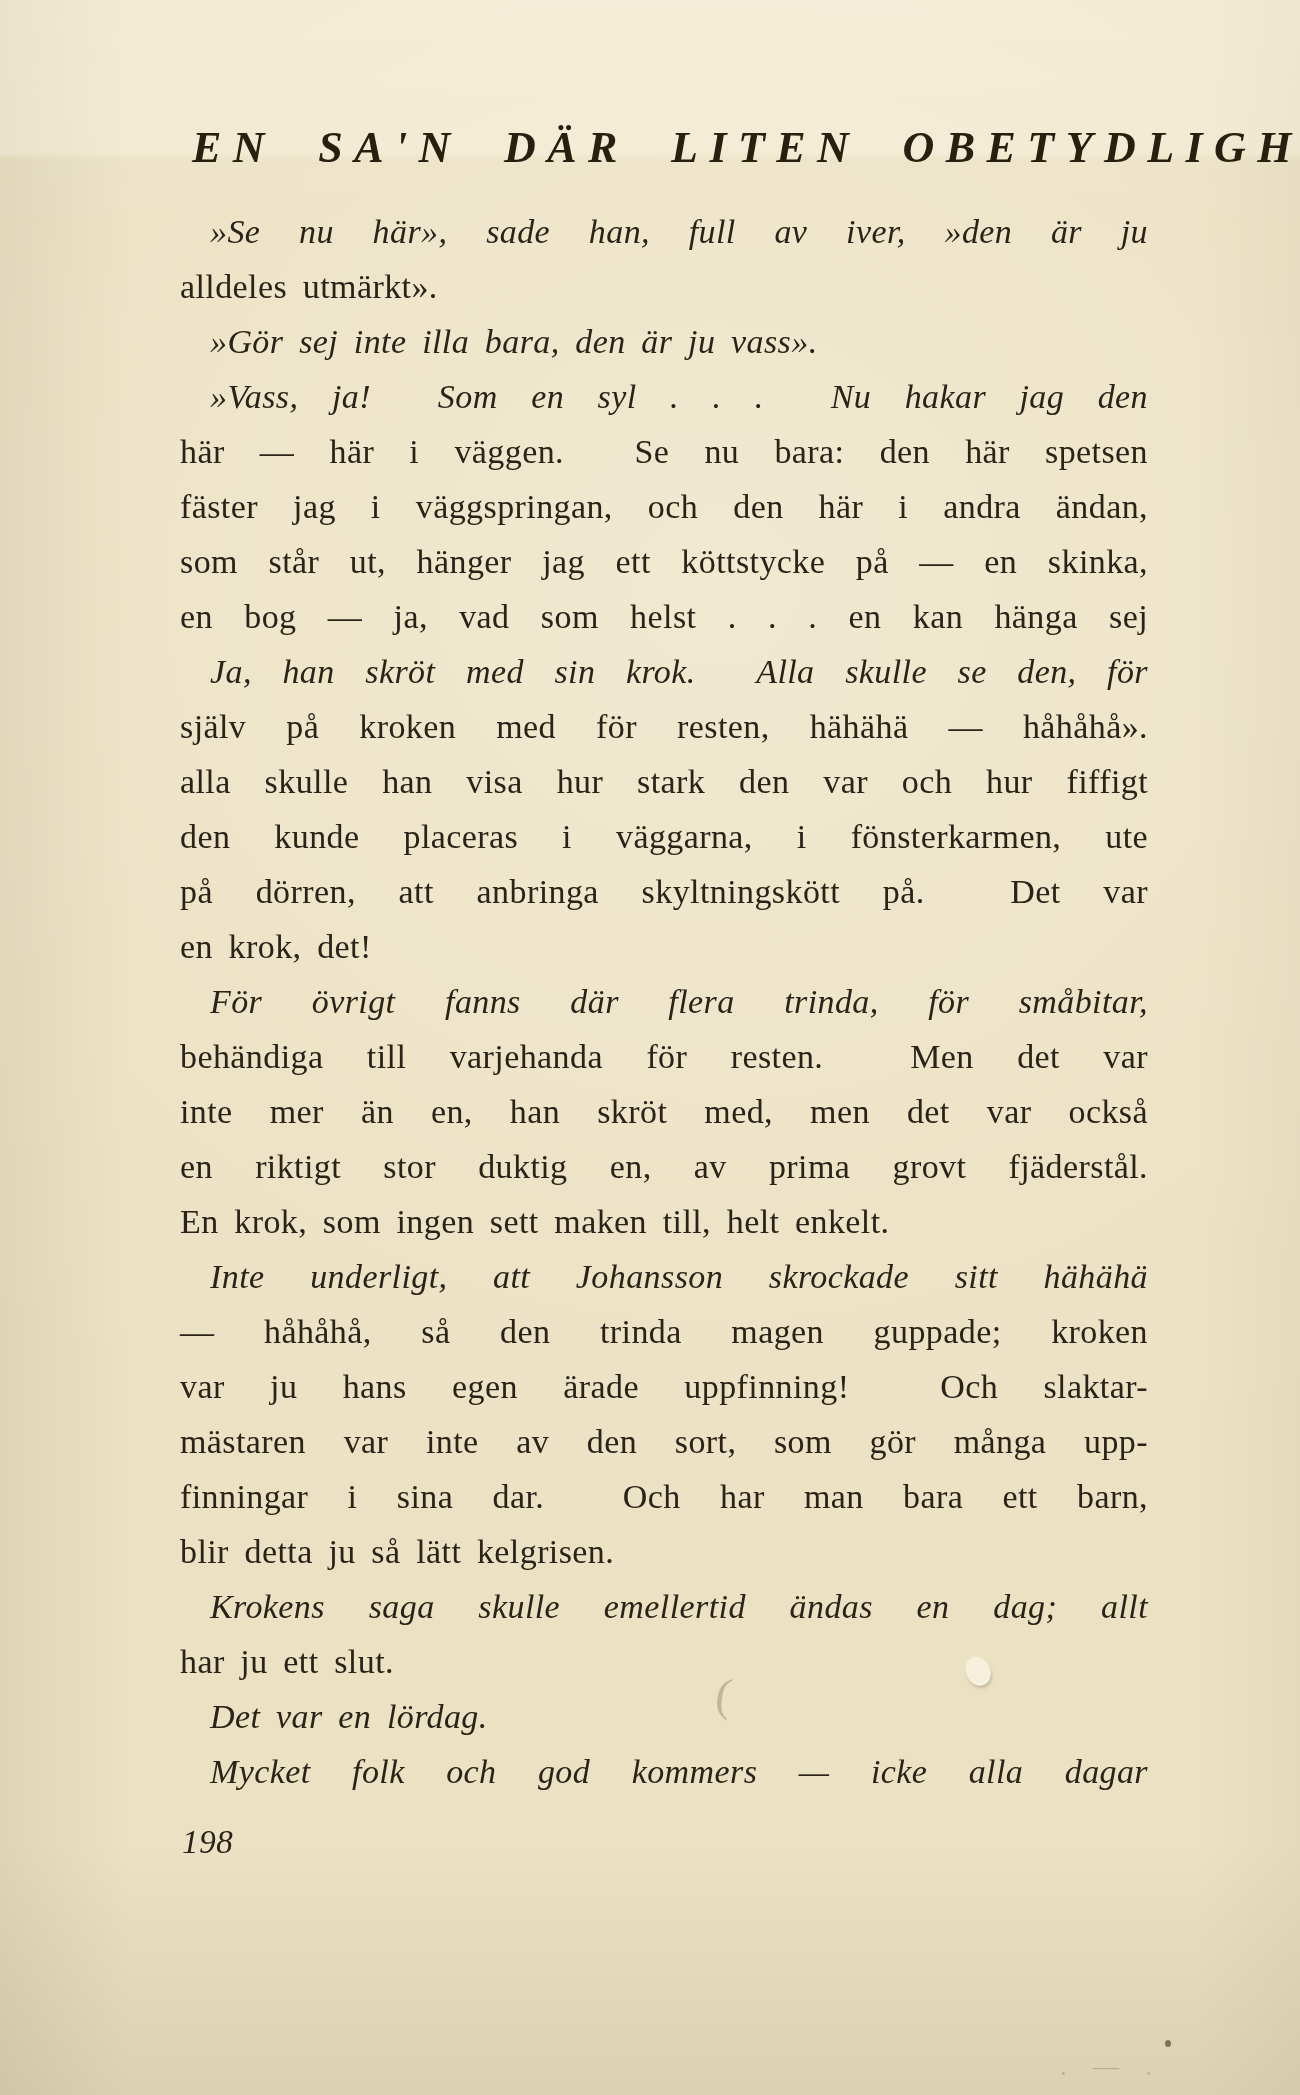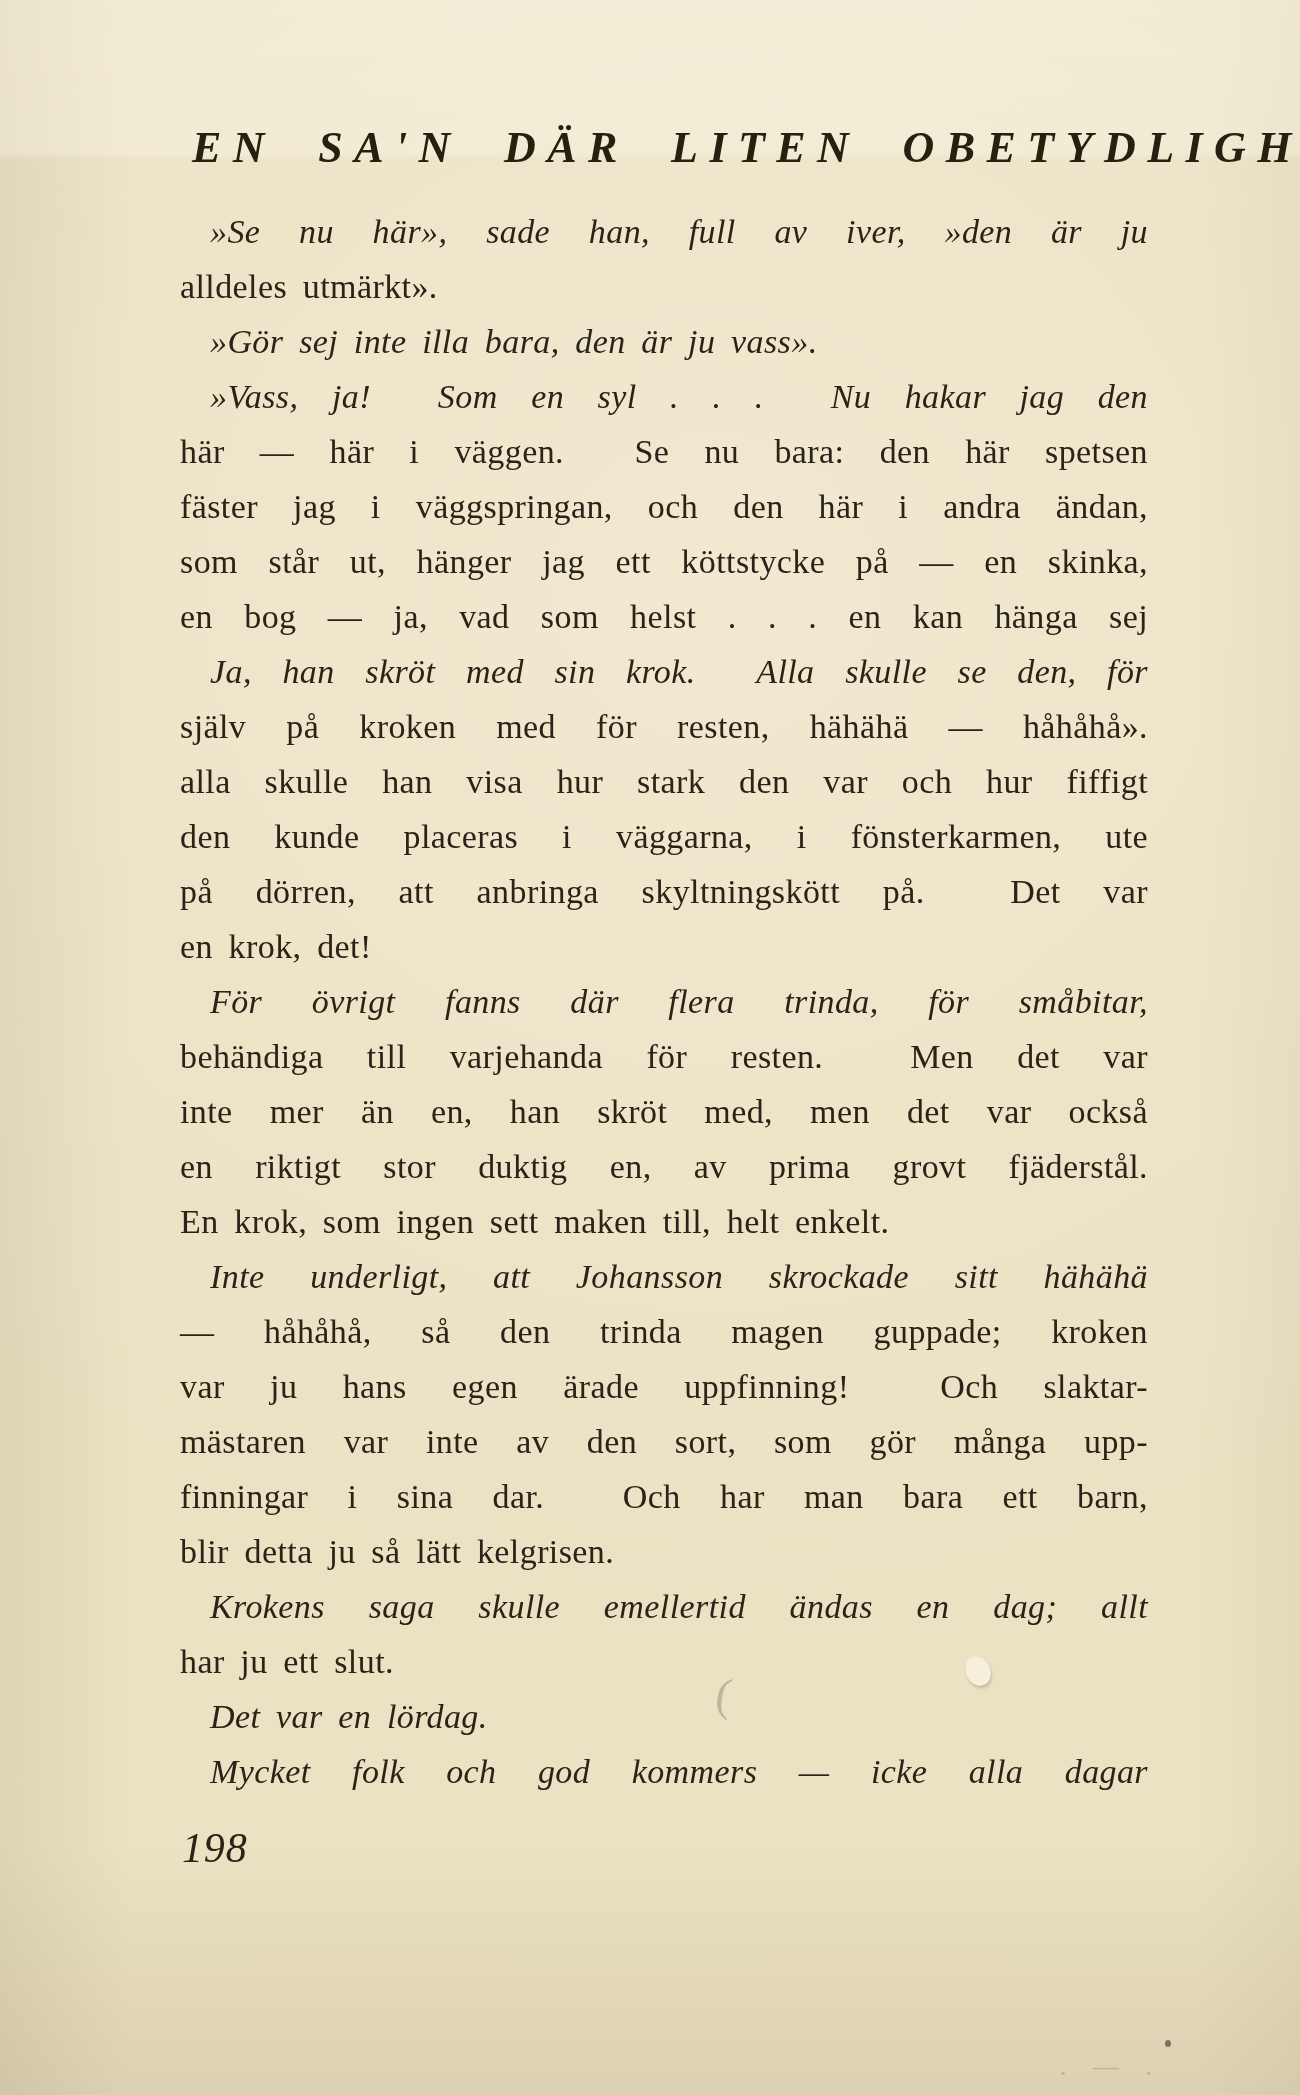--- a/index.html
+++ b/index.html
@@ -47,21 +47,21 @@
     white-space:normal;
     text-align:justify;
     text-align-last:justify;
   }
   .line.indent{padding-left:30px;font-style:italic;}
   .line.just.indent{padding-left:30px;}
   .page-number{
     position:absolute;
     left:182px;top:1824px;
     font-style:italic;
-    font-size:42px;
+    font-size:33px;
     letter-spacing:0.02em;
     color:#2b2318;
   }
   .paper-dimple{
     position:absolute;
     left:966px;top:1656px;width:24px;height:30px;
     border-radius:50%;
     background:rgba(255,253,244,0.5);
     box-shadow:0 3px 3px rgba(140,122,85,0.35), inset 0 -2px 2px rgba(255,255,255,0.4);
     transform:rotate(-25deg);

